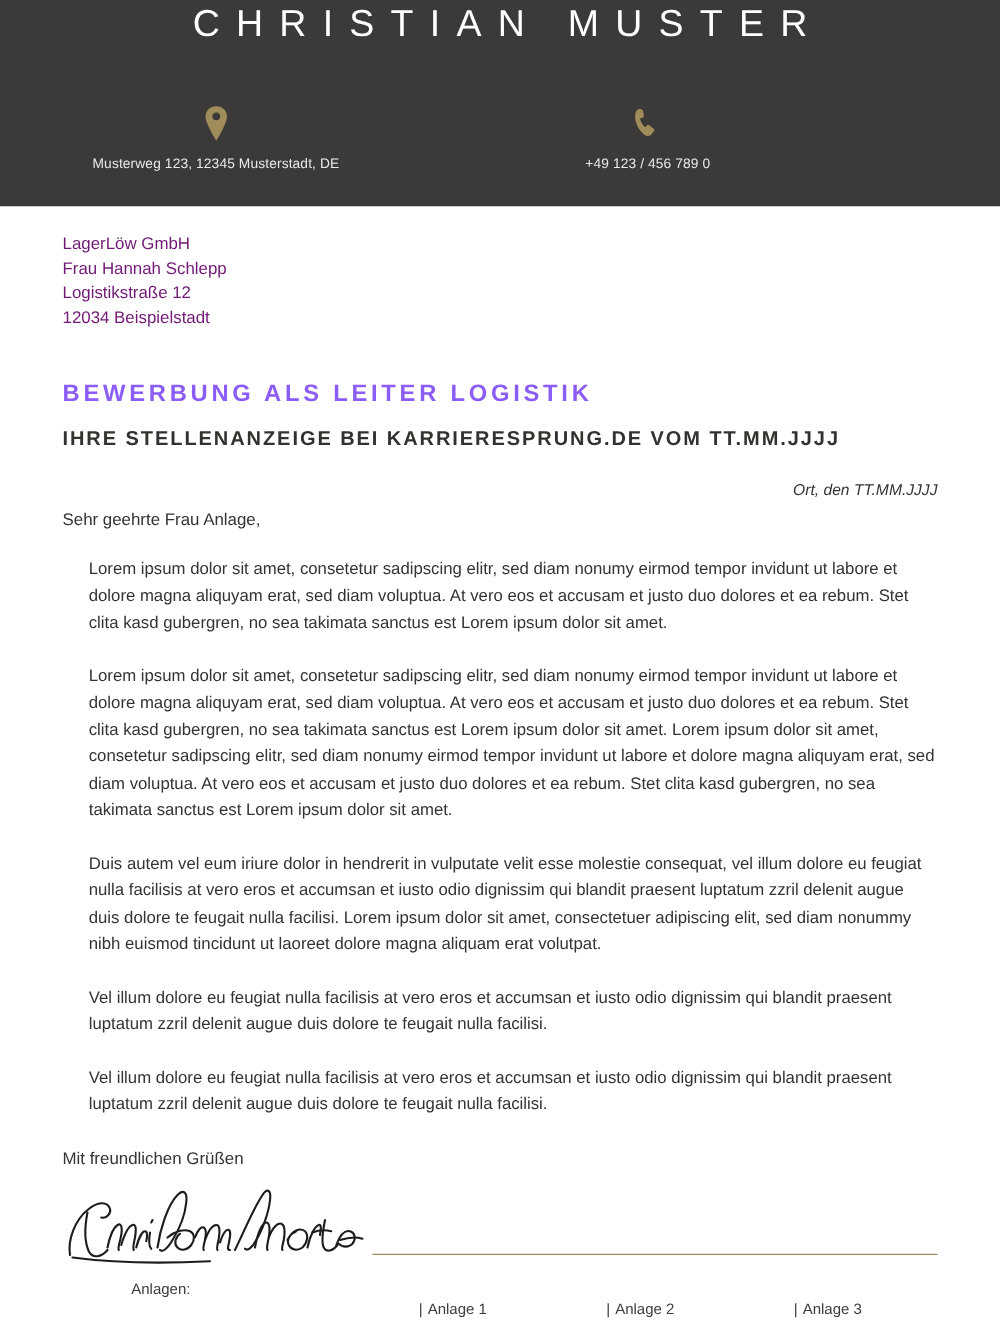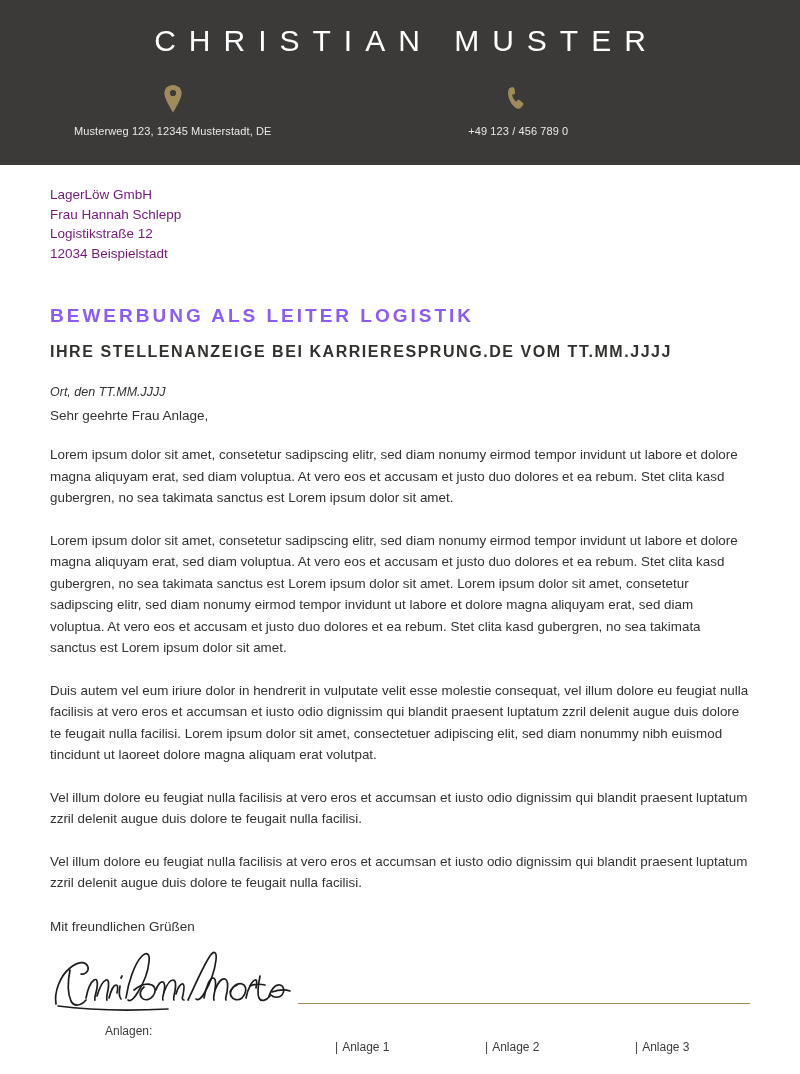--- a/index.html
+++ b/index.html
@@ -23,21 +23,21 @@
     width: 800px;
     position: relative;
     box-sizing: border-box;
   }
   .header-name {
     color: #ffffff;
     font-size: 30px;
     font-weight: 300;
     letter-spacing: 13px;
     text-align: center;
-    padding-top: 23px;
+    padding-top: 2px;
     padding-left: 13px;
     line-height: 36px;
     font-family: "Liberation Sans", sans-serif;
     white-space: nowrap;
   }
   .contact-row {
     position: absolute;
     top: 82px;
     left: 0;
     width: 691px;
@@ -90,37 +90,39 @@
     color: #33322f;
     font-size: 16px;
     font-weight: bold;
     letter-spacing: 1.55px;
     line-height: 18px;
     white-space: nowrap;
   }
 
   .date-line {
     margin-top: 24px;
+    text-align: right;
     font-style: italic;
     font-size: 12.5px;
     color: #333333;
   }
 
   .salutation {
     margin-top: 9px;
     font-size: 13.5px;
     color: #333333;
   }
 
   .para {
     margin-top: 21px;
     font-size: 13.4px;
     line-height: 21.5px;
     color: #333333;
     text-align: left;
+    margin-left: 21px;
   }
 
   .closing {
     margin-top: 25px;
     font-size: 13.5px;
     color: #333333;
   }
 
   
   .signature-area {

